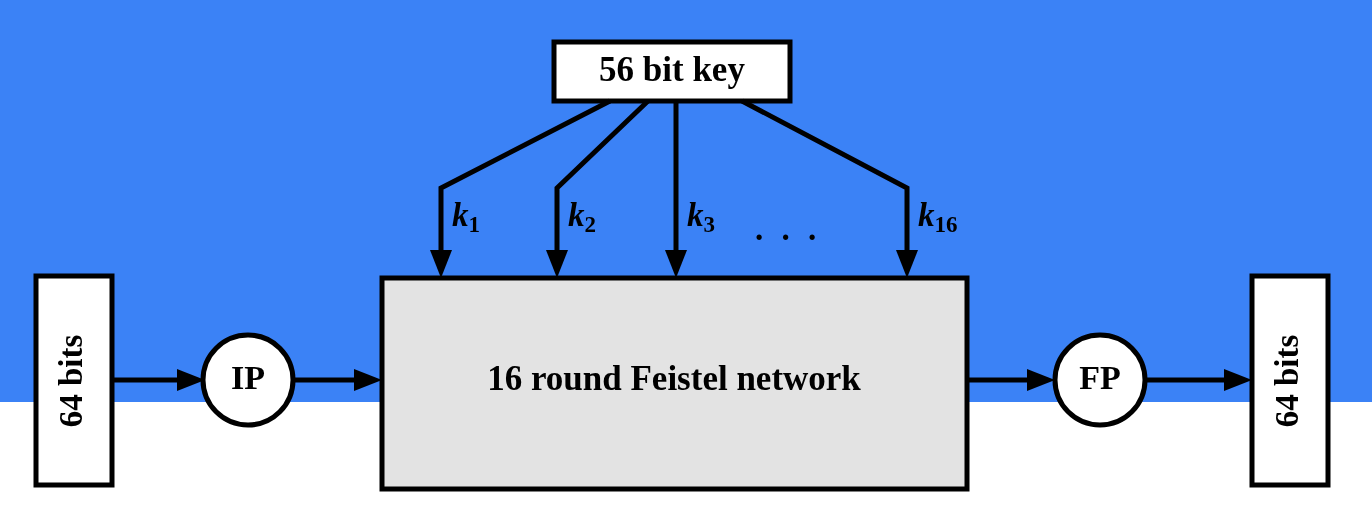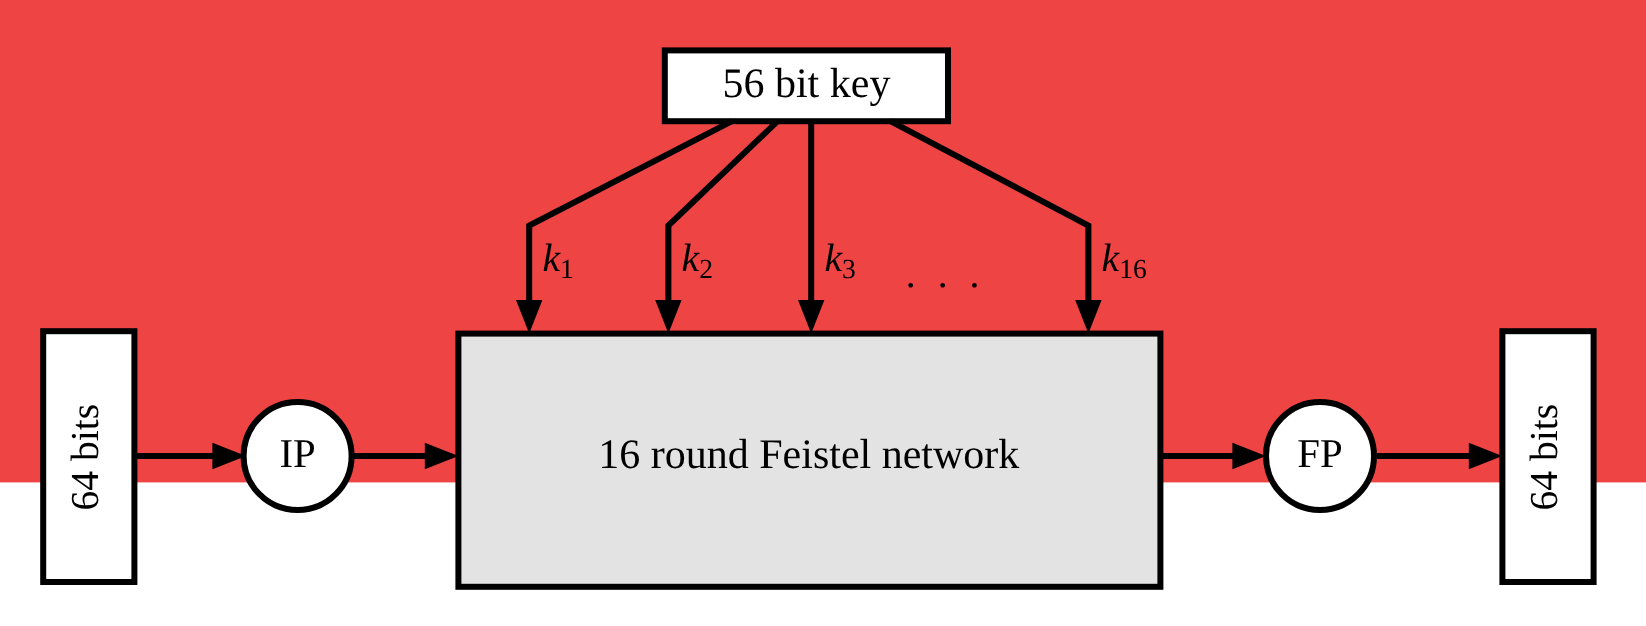--- a/index.html
+++ b/index.html
@@ -11,21 +11,22 @@
   body {
     width: 1372px;
     height: 522px;
     overflow: hidden;
     font-family: "Liberation Serif", "DejaVu Serif", serif;
   }
   #diagram-root {
     position: relative;
     width: 1372px;
     height: 402px;
-    background: #ef4444;
+    background: #3b82f6;
+    font-weight: bold;
   }
   svg#des-diagram {
     display: block;
     width: 1372px;
     height: 522px;
   }
   .box-white {
     fill: #ffffff;
     stroke: #000000;
     stroke-width: 5;

